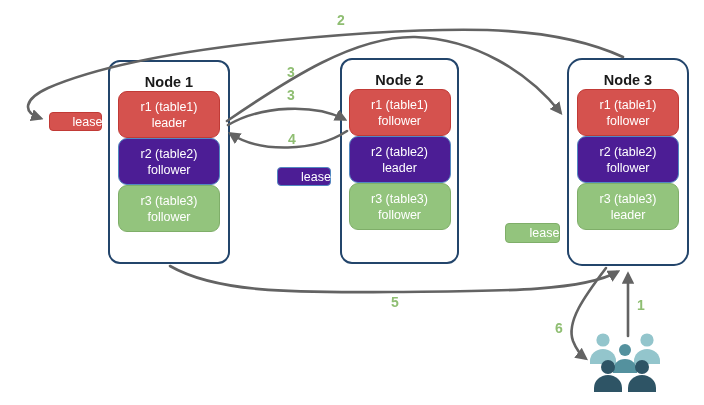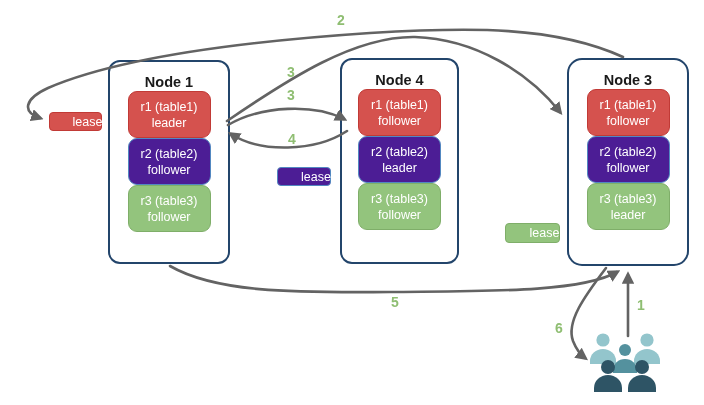--- a/index.html
+++ b/index.html
@@ -8,21 +8,21 @@
     font-family:"Liberation Sans","DejaVu Sans",sans-serif;
   }
   .node{
     position:absolute;background:#ffffff;border:2px solid #23456b;border-radius:12px;
     box-sizing:border-box;display:flex;flex-direction:column;align-items:center;
   }
   .node-title{
     margin-top:11px;height:18px;line-height:18px;font-size:14.5px;font-weight:bold;color:#1a1a1a;
   }
   .replica{
-    width:83px;height:47px;margin-top:0;border-radius:9px;box-sizing:border-box;
+    width:102px;height:47px;margin-top:0;border-radius:9px;box-sizing:border-box;
     display:flex;flex-direction:column;align-items:center;justify-content:center;
     color:#ffffff;font-size:12.5px;line-height:16px;text-align:center;
   }
   .replica:first-of-type{margin-top:6px;}
   .red{background:#d5524e;border:1.5px solid #c13a36;}
   .blue{background:#4c1d95;border:1.5px solid #5288c1;}
   .green{background:#93c47d;border:1.5px solid #7fae69;}
   .lease{
     position:absolute;box-sizing:border-box;border-radius:4px;
     display:flex;align-items:center;justify-content:center;
@@ -52,21 +52,21 @@
       <span>r2 (table2)</span>
       <span>follower</span>
     </div>
     <div class="replica green">
       <span>r3 (table3)</span>
       <span>follower</span>
     </div>
   </div>
 
   <div class="node" style="left:340px;top:58px;width:119px;height:206px;">
-    <div class="node-title">Node 4</div>
+    <div class="node-title">Node 2</div>
     <div class="replica red">
       <span>r1 (table1)</span>
       <span>follower</span>
     </div>
     <div class="replica blue">
       <span>r2 (table2)</span>
       <span>leader</span>
     </div>
     <div class="replica green">
       <span>r3 (table3)</span>

